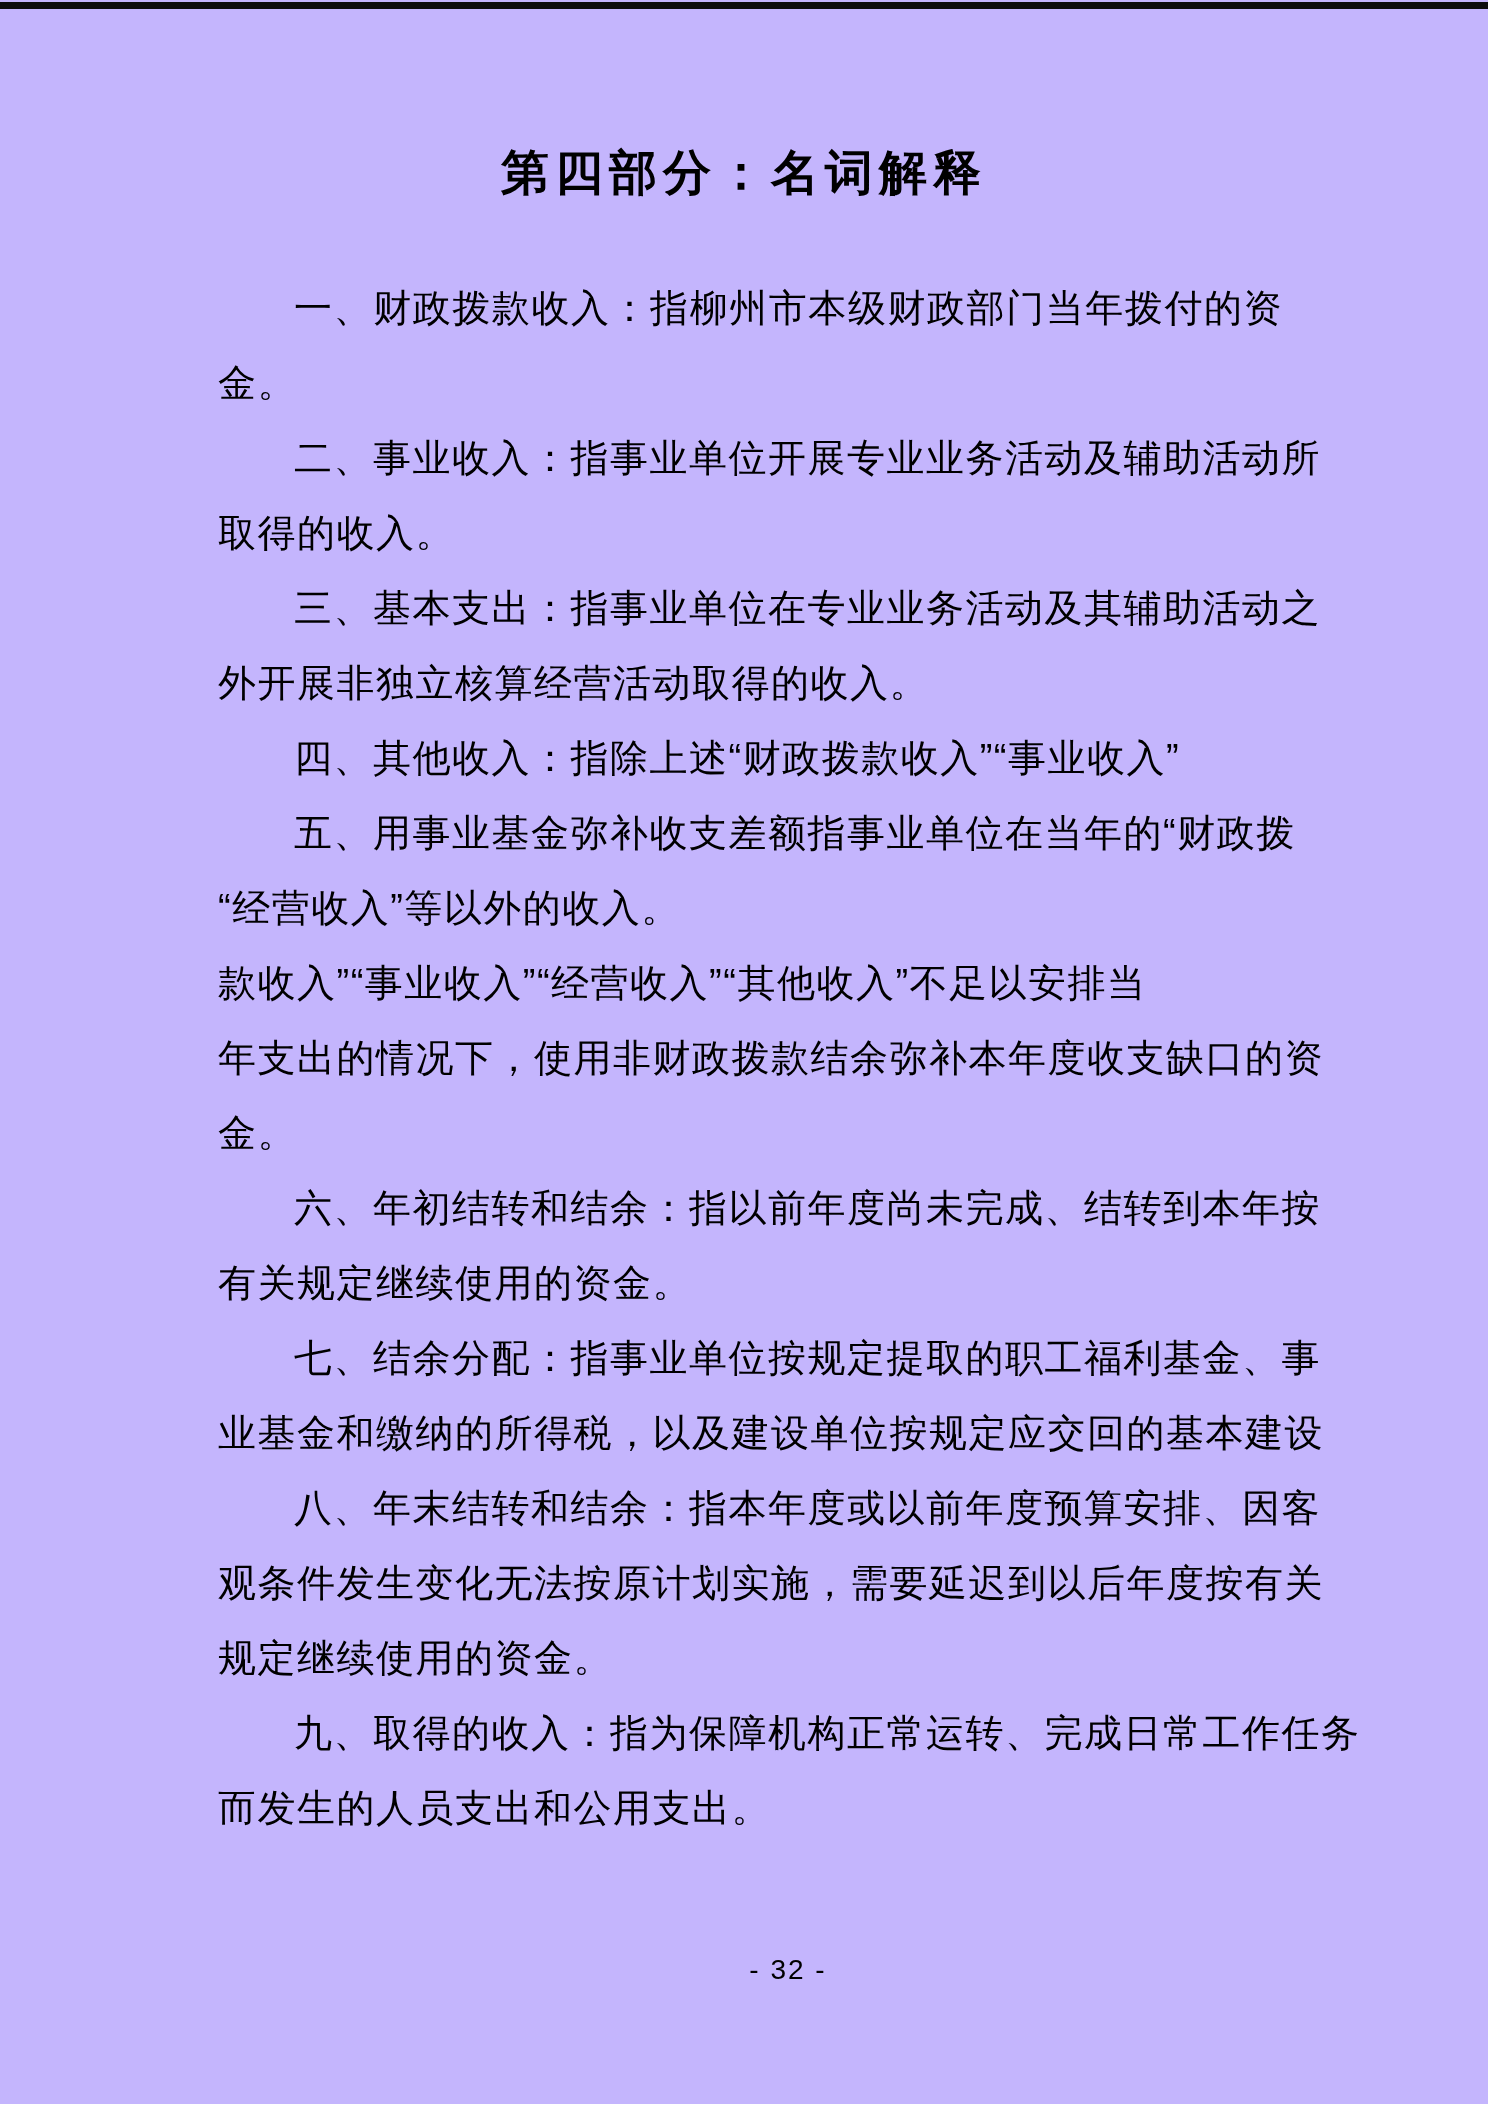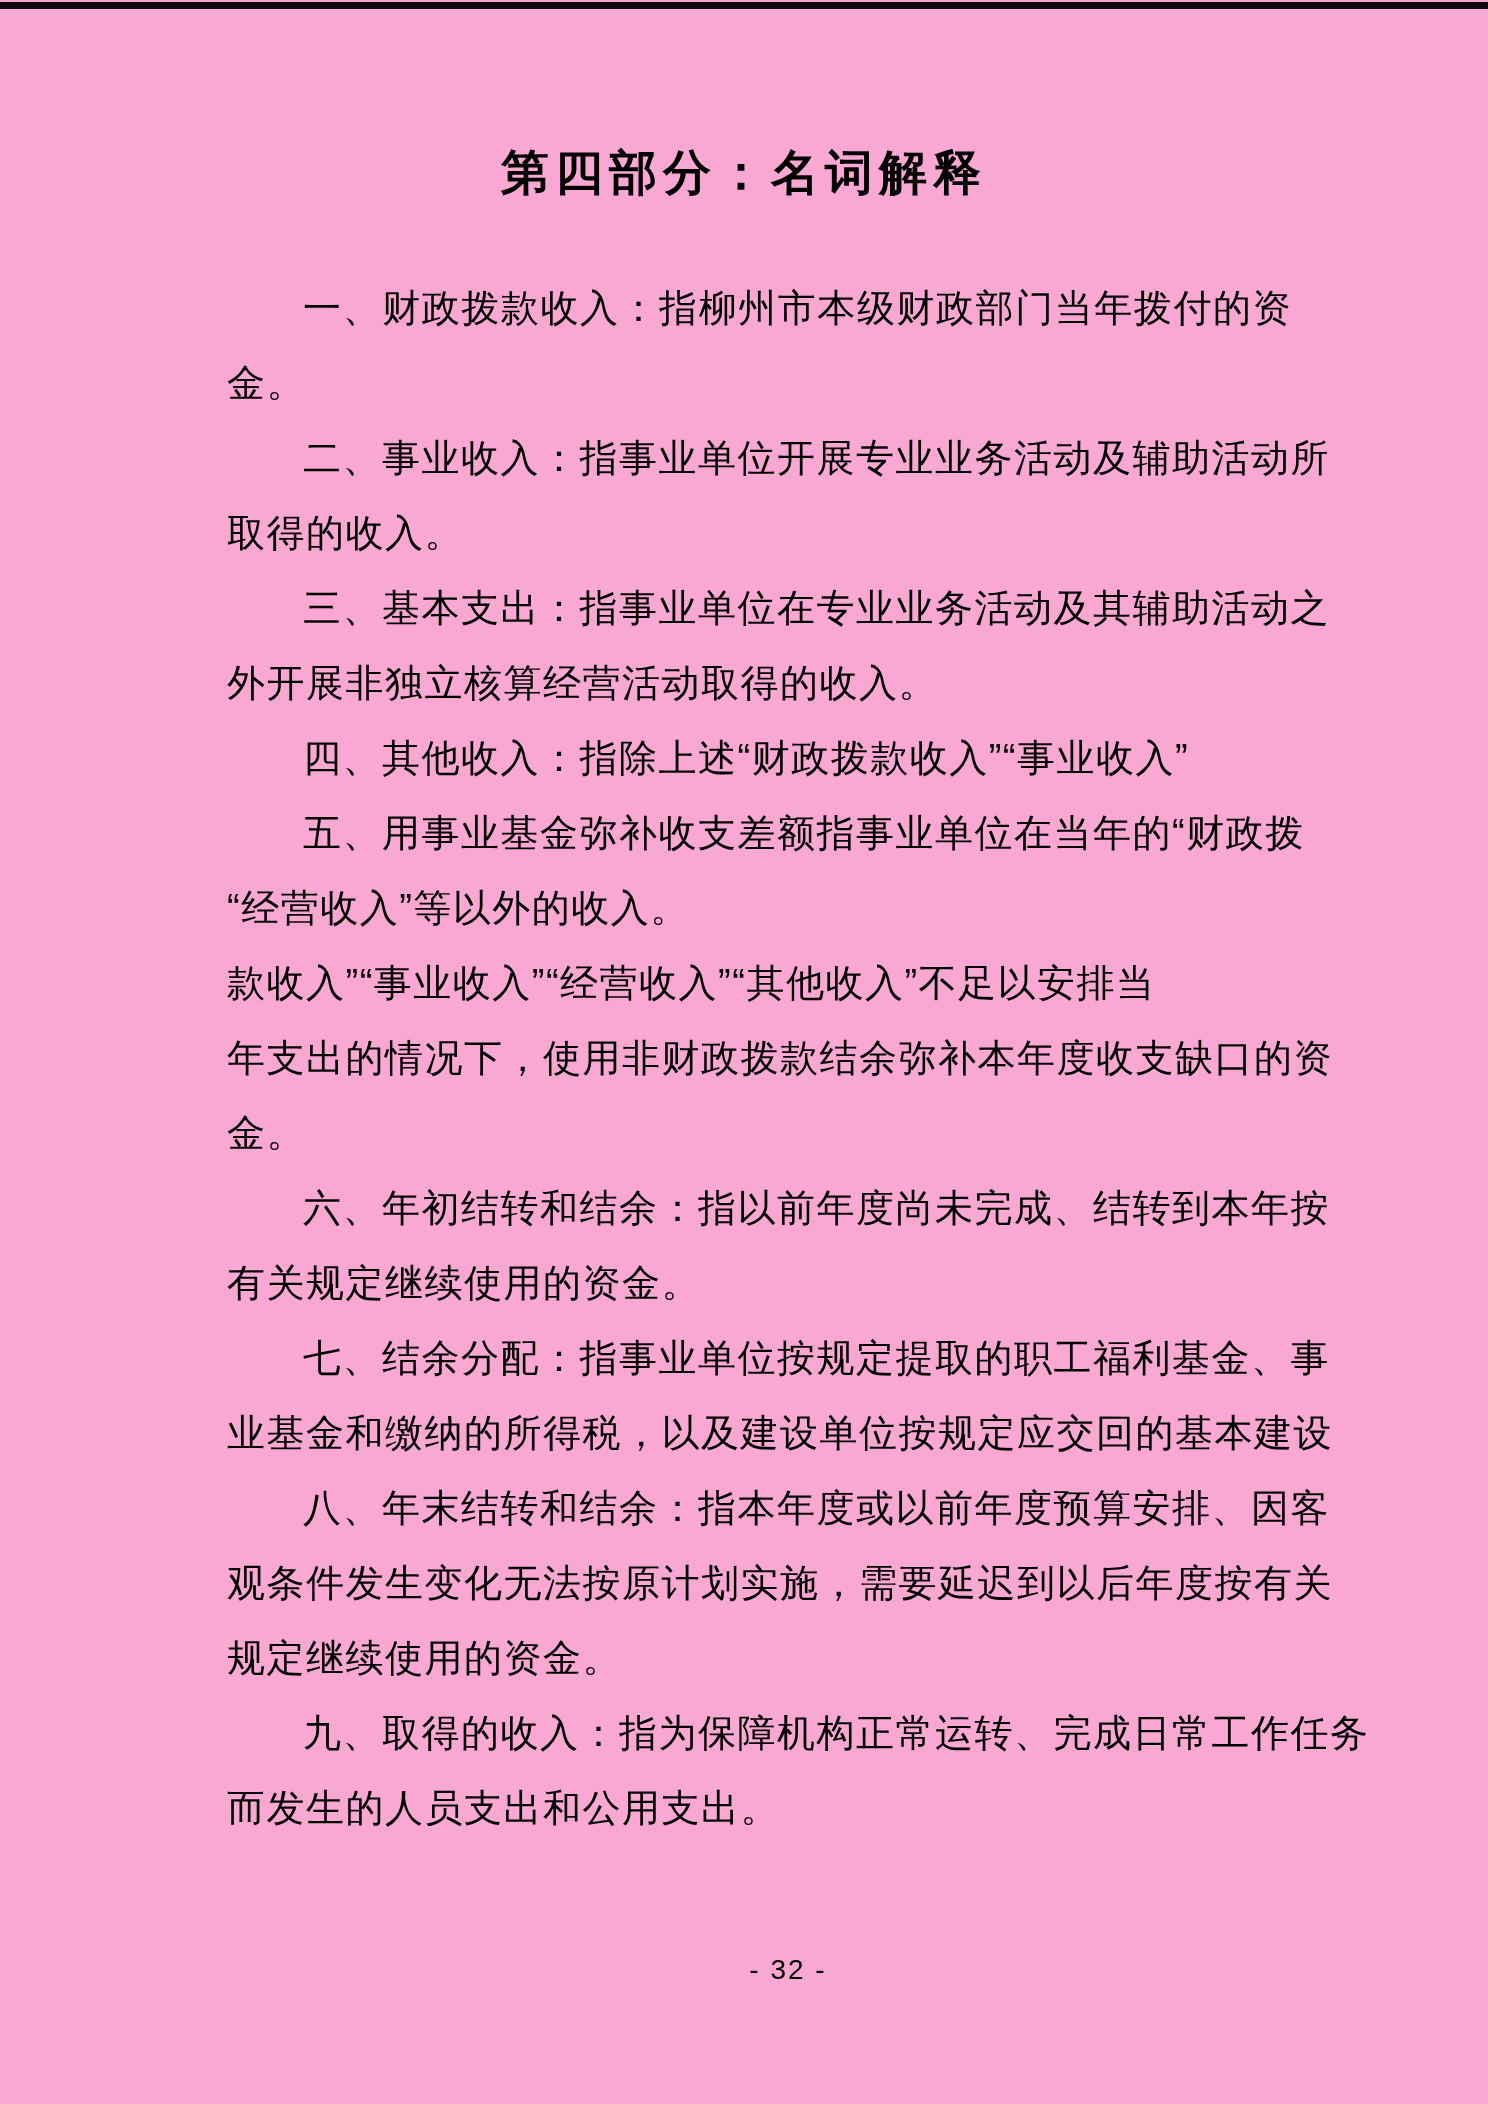--- a/index.html
+++ b/index.html
@@ -4,21 +4,21 @@
 <style>
   html, body {
     margin: 0;
     padding: 0;
     background: #ffffff;
   }
   .page {
     position: relative;
     width: 1488px;
     height: 2104px;
-    background: #f9a8d4;
+    background: #c4b5fd;
     overflow: hidden;
     font-family: "Liberation Sans", sans-serif;
     color: #000000;
   }
   .top-bar {
     position: absolute;
     top: 2px;
     left: 0;
     width: 100%;
     height: 7px;
@@ -35,21 +35,20 @@
     line-height: 60px;
     font-weight: 700;
     letter-spacing: 6px;
     color: #000000;
   }
   .content {
     position: absolute;
     top: 271px;
     left: 218px;
     width: 1065px;
-    margin-left: 9px;
   }
   .line {
     height: 75px;
     line-height: 75px;
     font-size: 38px;
     letter-spacing: 1.5px;
     white-space: nowrap;
     text-align: left;
     color: #000000;
   }

